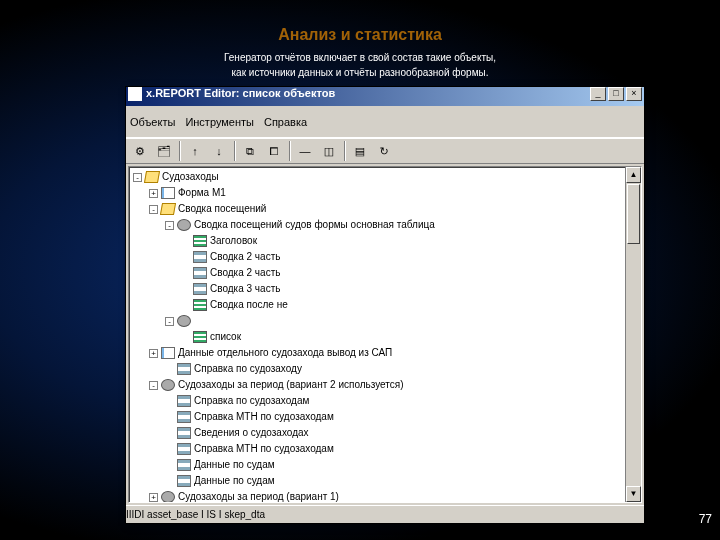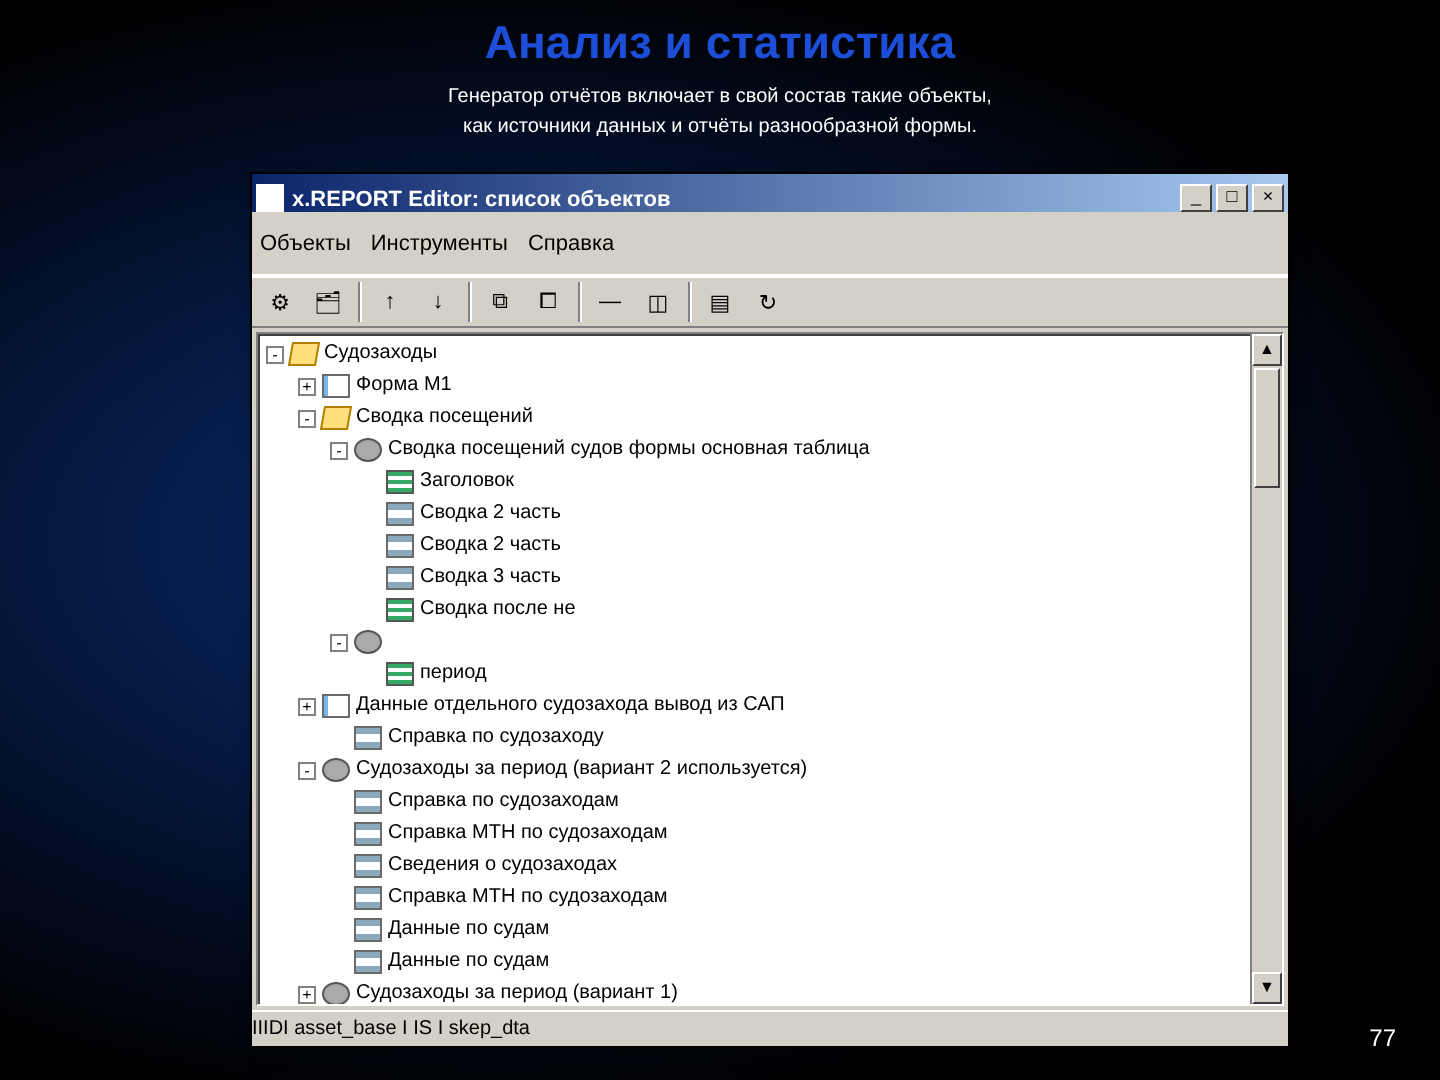--- a/index.html
+++ b/index.html
@@ -5,57 +5,57 @@
   * { box-sizing: border-box; margin: 0; padding: 0; }
   body {
     width: 720px;
     height: 540px;
     background: radial-gradient(ellipse at 35% 50%, #0a2a6a 0%, #041538 40%, #000000 75%);
     font-family: Arial, sans-serif;
     position: relative;
     overflow: hidden;
   }
   .slide-title {
-    color: #1d4ed8;
+    color: #a16207;
     font-weight: bold;
-    font-size: 23px;
+    font-size: 16px;
     text-align: center;
-    padding-top: 8px;
+    padding-top: 26px;
   }
   .slide-sub {
     color: #fff;
     font-size: 10px;
     text-align: center;
     line-height: 1.5;
     margin-top: 6px;
   }
   .page-num {
     position: absolute;
     bottom: 14px;
-    right: 22px;
+    right: 8px;
     color: #fff;
     font-size: 12px;
   }
   .window {
     position: absolute;
     left: 125px;
     top: 86px;
     width: 520px;
     height: 438px;
     background: #d4d0c8;
     border: 1px solid #000;
     box-shadow: 2px 2px 6px rgba(0,0,0,.5);
     display: flex;
     flex-direction: column;
   }
   .titlebar {
     height: 19px;
     background: linear-gradient(to right, #0a246a, #a6caf0);
     display: flex;
-    align-items: flex-end;
+    align-items: flex-start;
     padding: 0 2px;
   }
   .titlebar .icon {
     width: 14px; height: 14px;
     background: #fff;
     margin-right: 4px;
     display: inline-block;
   }
   .titlebar .ttext {
     color: #fff;
@@ -264,21 +264,21 @@
           <span class="ic ic-strip"></span>
           <span>Сводка после не</span>
         </div>
         <div class="node" style="padding-left: 32px;">
           <div class="exp">-</div>
           <span class="ic ic-gear"></span>
         </div>
         <div class="node" style="padding-left: 48px;">
           <div class="exp blank"></div>
           <span class="ic ic-strip"></span>
-          <span>период</span>
+          <span>список</span>
         </div>
         <div class="node" style="padding-left: 16px;">
           <div class="exp">+</div>
           <span class="ic ic-doc"></span>
           <span>Данные отдельного судозахода вывод из САП</span>
         </div>
         <div class="node" style="padding-left: 32px;">
           <div class="exp blank"></div>
           <span class="ic ic-grid"></span>
           <span>Справка по судозаходу</span>

